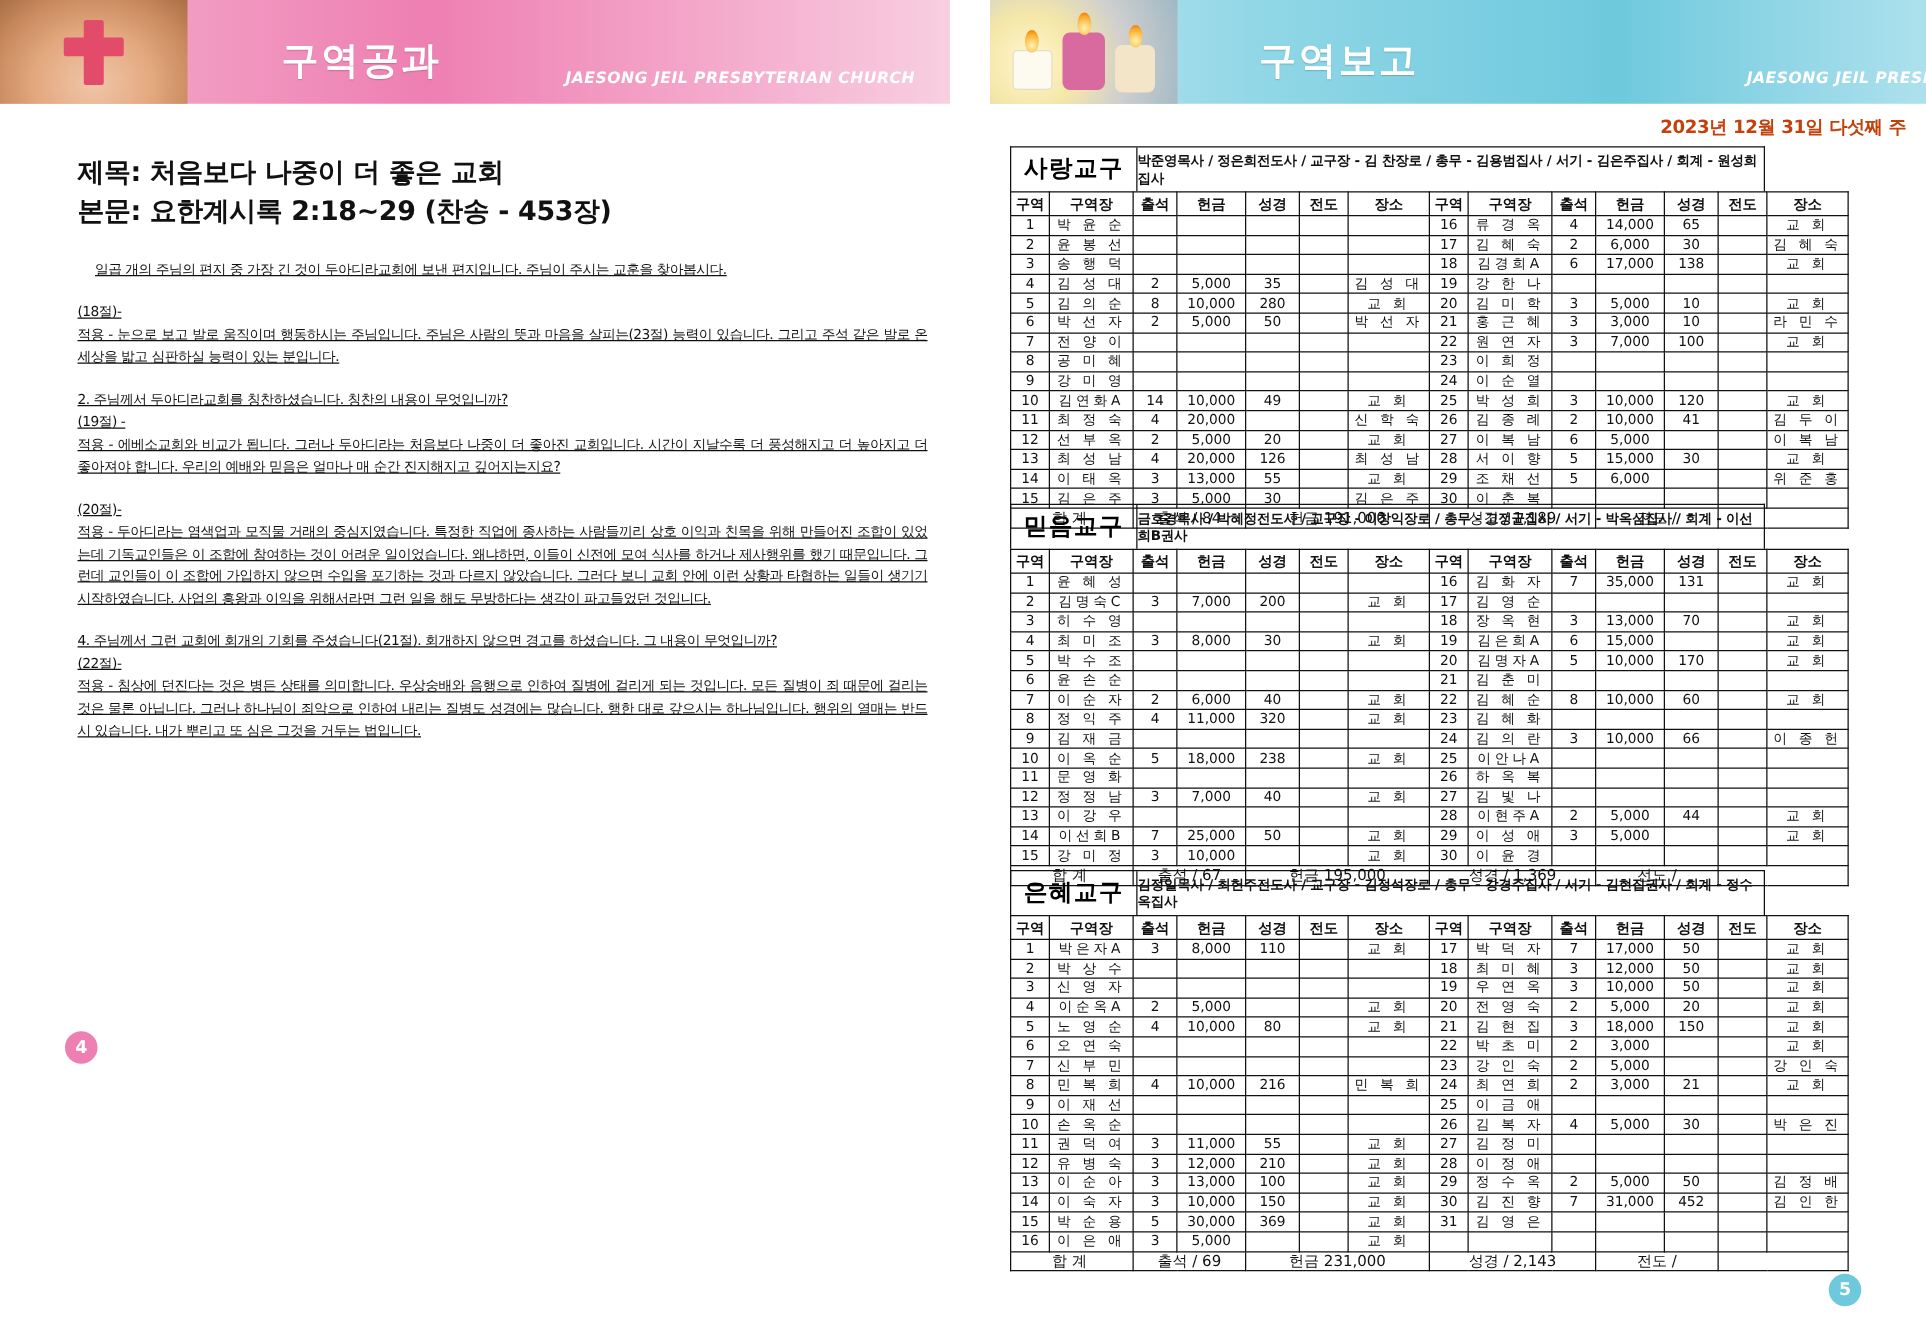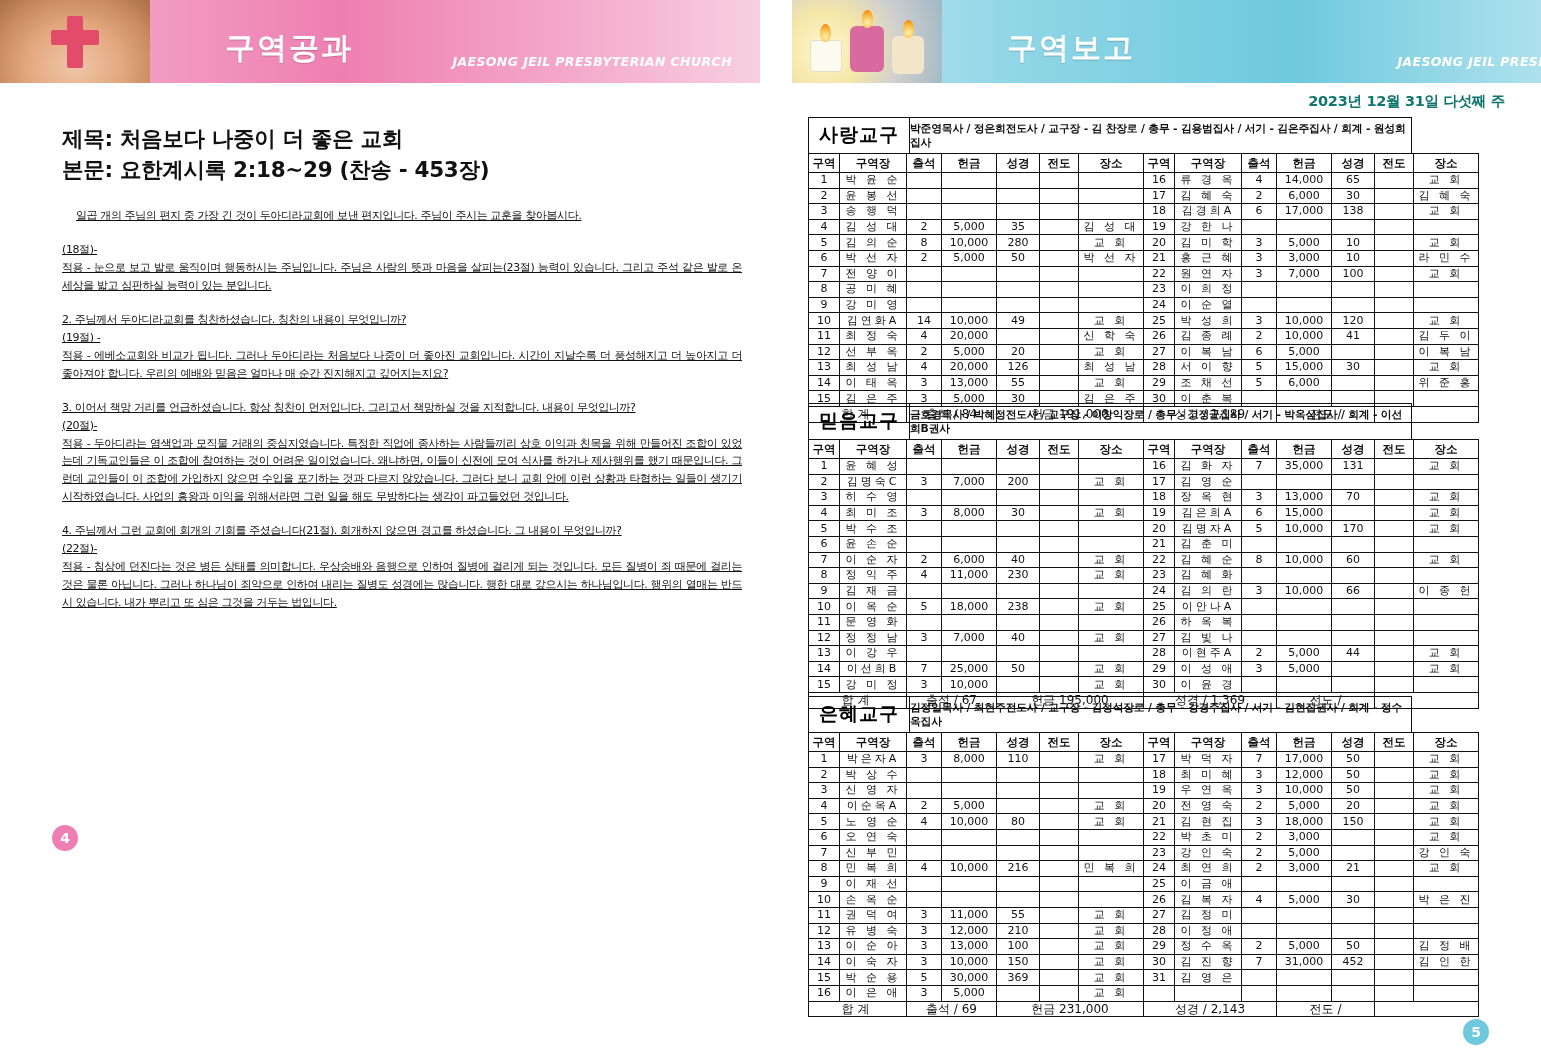--- a/index.html
+++ b/index.html
@@ -46,21 +46,21 @@
   .s-body p{margin:0 0 16px 0;}
   .s-body p.tight{margin-bottom:0;}
   .s-indent{text-indent:14px;}
   .pagenum{position:absolute;width:26px;height:26px;border-radius:50%;
      color:#fff;font-size:14px;font-weight:bold;display:flex;align-items:center;justify-content:center;}
   .pn-left{left:52px;bottom:14px;background:#ee7fb2;}
   .pn-right{right:52px;bottom:14px;background:#6ec9dd;}
 
   
   .right-page{position:absolute;left:772px;top:83px;width:769px;height:976px;}
-  .date-line{position:absolute;right:36px;top:9px;font-size:14.5px;font-weight:bold;color:#0f766e;letter-spacing:-.3px;}
+  .date-line{position:absolute;right:16px;top:9px;font-size:14.5px;font-weight:bold;color:#c2410c;letter-spacing:-.3px;}
 
   .block{position:absolute;left:36px;width:604px;}
   .blk-head{display:flex;border:1.4px solid #111;border-bottom:none;align-items:stretch;}
   .blk-name{width:100px;text-align:center;font-size:19px;font-weight:bold;padding:4px 0 5px;
      border-right:1.4px solid #111;letter-spacing:1px;}
   .blk-staff{flex:1;display:flex;align-items:center;justify-content:center;
      font-size:10.8px;font-weight:bold;color:#111;letter-spacing:-.2px;}
 
   table.reg{border-collapse:collapse;width:100%;table-layout:fixed;font-size:11px;}
   table.reg th,table.reg td{border:1px solid #111;height:14.6px;padding:0;text-align:center;
@@ -110,21 +110,20 @@
       <div>제목: 처음보다 나중이 더 좋은 교회</div>
       <div>본문: 요한계시록 2:18~29 (찬송 - 453장)</div>
     </div>
     <div class="s-body">
       <p class="s-indent">일곱 개의 주님의 편지 중 가장 긴 것이 두아디라교회에 보낸 편지입니다. 주님이 주시는 교훈을 찾아봅시다.</p>
       <p class="tight">(18절)-</p>
       <p>적용 - 눈으로 보고 발로 움직이며 행동하시는 주님입니다. 주님은 사람의 뜻과 마음을 살피는(23절) 능력이 있습니다. 그리고 주석 같은 발로 온 세상을 밟고 심판하실 능력이 있는 분입니다.</p>
       <p class="tight">2. 주님께서 두아디라교회를 칭찬하셨습니다. 칭찬의 내용이 무엇입니까?</p>
       <p class="tight">(19절) -</p>
       <p>적용 - 에베소교회와 비교가 됩니다. 그러나 두아디라는 처음보다 나중이 더 좋아진 교회입니다. 시간이 지날수록 더 풍성해지고 더 높아지고 더 좋아져야 합니다. 우리의 예배와 믿음은 얼마나 매 순간 진지해지고 깊어지는지요?</p>
-      <p class="tight">3. 이어서 책망 거리를 언급하셨습니다. 항상 칭찬이 먼저입니다. 그리고서 책망하실 것을 지적합니다. 내용이 무엇입니까?</p>
       <p class="tight">(20절)-</p>
       <p>적용 - 두아디라는 염색업과 모직물 거래의 중심지였습니다. 특정한 직업에 종사하는 사람들끼리 상호 이익과 친목을 위해 만들어진 조합이 있었는데 기독교인들은 이 조합에 참여하는 것이 어려운 일이었습니다. 왜냐하면, 이들이 신전에 모여 식사를 하거나 제사행위를 했기 때문입니다. 그런데 교인들이 이 조합에 가입하지 않으면 수입을 포기하는 것과 다르지 않았습니다. 그러다 보니 교회 안에 이런 상황과 타협하는 일들이 생기기 시작하였습니다. 사업의 흥왕과 이익을 위해서라면 그런 일을 해도 무방하다는 생각이 파고들었던 것입니다.</p>
       <p class="tight">4. 주님께서 그런 교회에 회개의 기회를 주셨습니다(21절). 회개하지 않으면 경고를 하셨습니다. 그 내용이 무엇입니까?</p>
       <p class="tight">(22절)-</p>
       <p>적용 - 침상에 던진다는 것은 병든 상태를 의미합니다. 우상숭배와 음행으로 인하여 질병에 걸리게 되는 것입니다. 모든 질병이 죄 때문에 걸리는 것은 물론 아닙니다. 그러나 하나님이 죄악으로 인하여 내리는 질병도 성경에는 많습니다. 행한 대로 갚으시는 하나님입니다. 행위의 열매는 반드시 있습니다. 내가 뿌리고 또 심은 그것을 거두는 법입니다.</p>
     </div>
   </div>
   <div class="pagenum pn-left">4</div>
 </div>
 
@@ -542,21 +541,21 @@
               <td class="c-off num">10,000</td>
               <td class="c-bib num">60</td>
               <td class="c-evg"></td>
               <td class="c-place place">교    회</td>
             </tr>
             <tr>
               <td class="c-gu">8</td>
               <td class="c-leader name">정 익 주</td>
               <td class="c-att">4</td>
               <td class="c-off num">11,000</td>
-              <td class="c-bib num">230</td>
+              <td class="c-bib num">320</td>
               <td class="c-evg"></td>
               <td class="c-place place">교    회</td>
               <td class="c-gu">23</td>
               <td class="c-leader name">김 혜 화</td>
               <td class="c-att"></td>
               <td class="c-off num"></td>
               <td class="c-bib num"></td>
               <td class="c-evg"></td>
               <td class="c-place place"></td>
             </tr>

